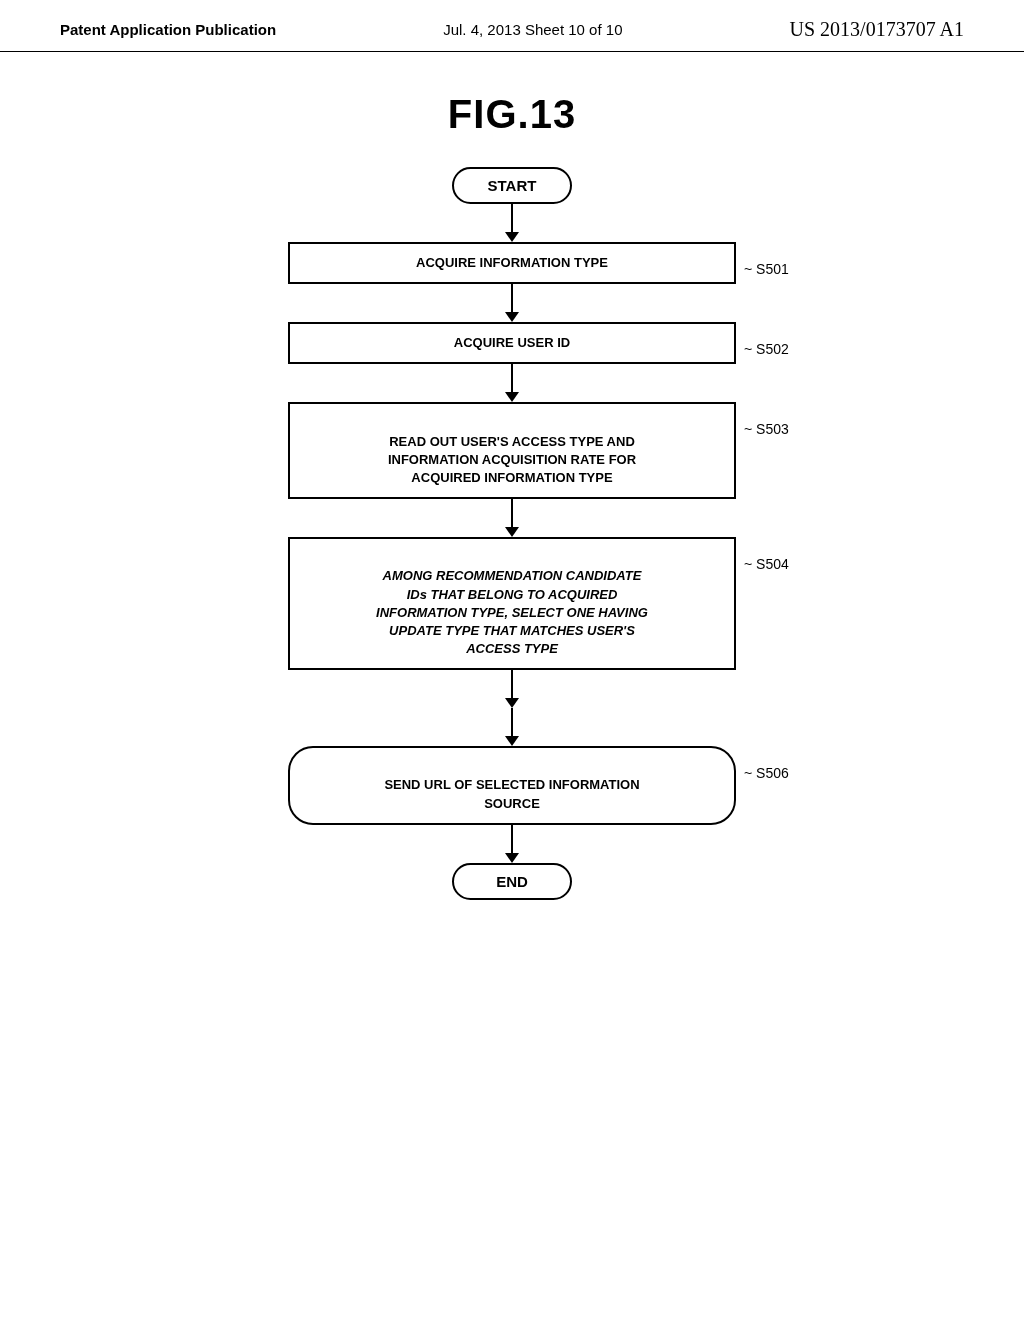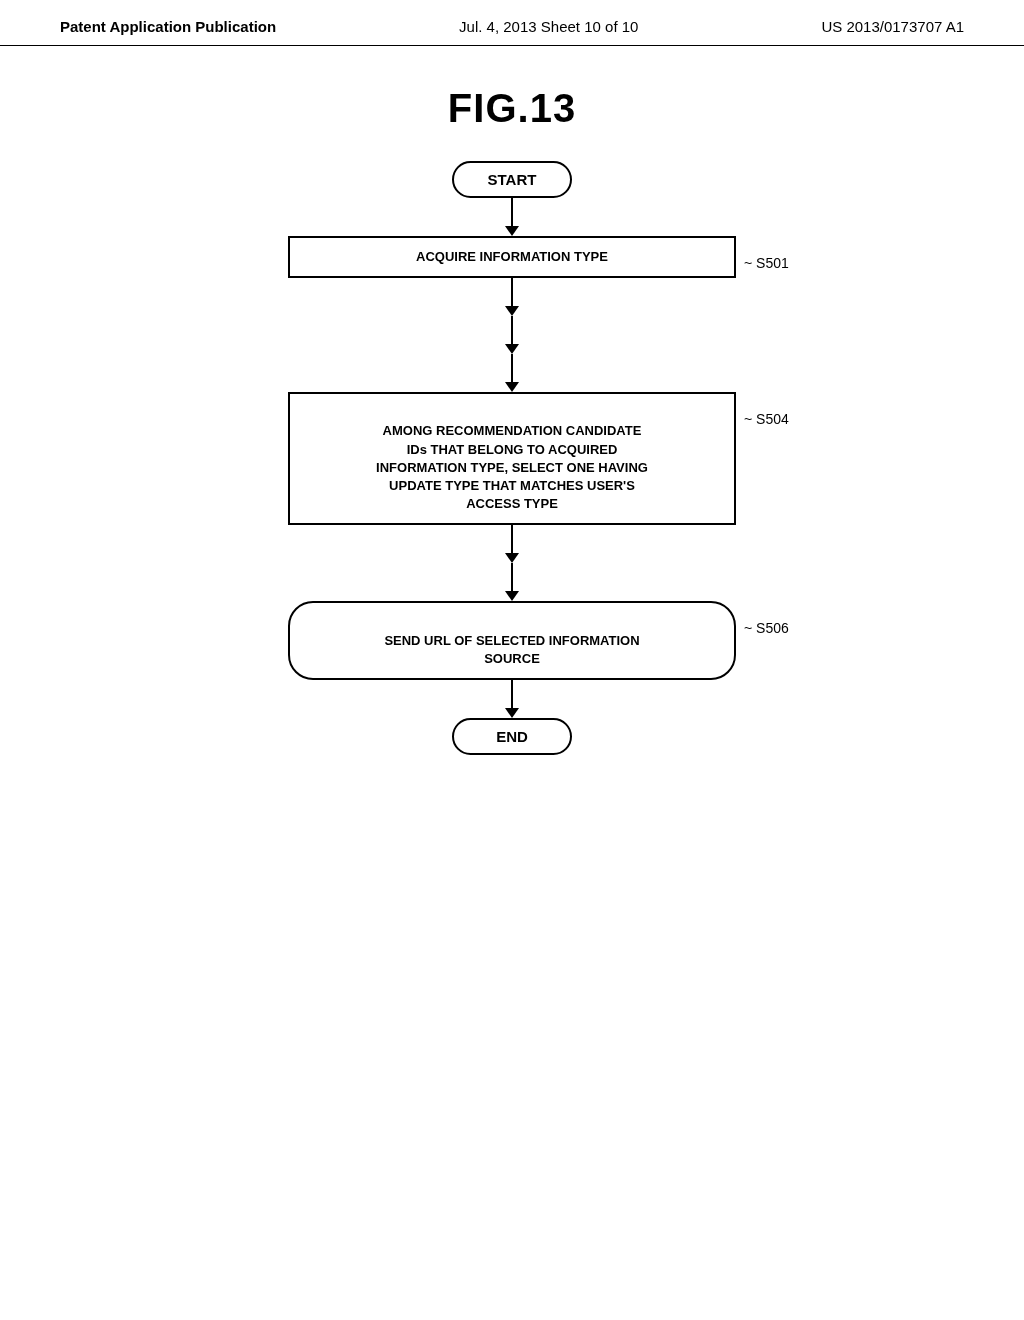--- a/index.html
+++ b/index.html
@@ -24,21 +24,22 @@
     .header-left {
       font-size: 15px;
       font-weight: bold;
     }
 
     .header-center {
       font-size: 15px;
     }
 
     .header-right {
-      font-size: 15px;
+      font-size: 20px;
+      font-family: Liberation Serif, serif;
     }
 
     .diagram-area {
       display: flex;
       flex-direction: column;
       align-items: center;
       padding-top: 40px;
     }
 
     .fig-title {
@@ -150,34 +151,52 @@
       <div class="step-label">
         <span>S501</span>
       </div>
     </div>
 
     <div class="arrow-down">
       <div class="arrow-line"></div>
       <div class="arrow-head"></div>
     </div>
 
-
-    <div class="arrow-down">
-      <div class="arrow-line"></div>
-      <div class="arrow-head"></div>
-    </div>
-
+    <div class="step-row">
+      <div class="rect-box">
+        <span>ACQUIRE USER ID</span>
+      </div>
+      <div class="step-label">
+        <span>S502</span>
+      </div>
+    </div>
 
     <div class="arrow-down">
       <div class="arrow-line"></div>
       <div class="arrow-head"></div>
     </div>
 
     <div class="step-row">
       <div class="rect-box" style="white-space: pre-line;">
+        <span>READ OUT USER'S ACCESS TYPE AND
+INFORMATION ACQUISITION RATE FOR
+ACQUIRED INFORMATION TYPE</span>
+      </div>
+      <div class="step-label">
+        <span>S503</span>
+      </div>
+    </div>
+
+    <div class="arrow-down">
+      <div class="arrow-line"></div>
+      <div class="arrow-head"></div>
+    </div>
+
+    <div class="step-row">
+      <div class="rect-box" style="white-space: pre-line; font-style: italic;">
         <span>AMONG RECOMMENDATION CANDIDATE
 IDs THAT BELONG TO ACQUIRED
 INFORMATION TYPE, SELECT ONE HAVING
 UPDATE TYPE THAT MATCHES USER'S
 ACCESS TYPE</span>
       </div>
       <div class="step-label">
         <span>S504</span>
       </div>
     </div>

